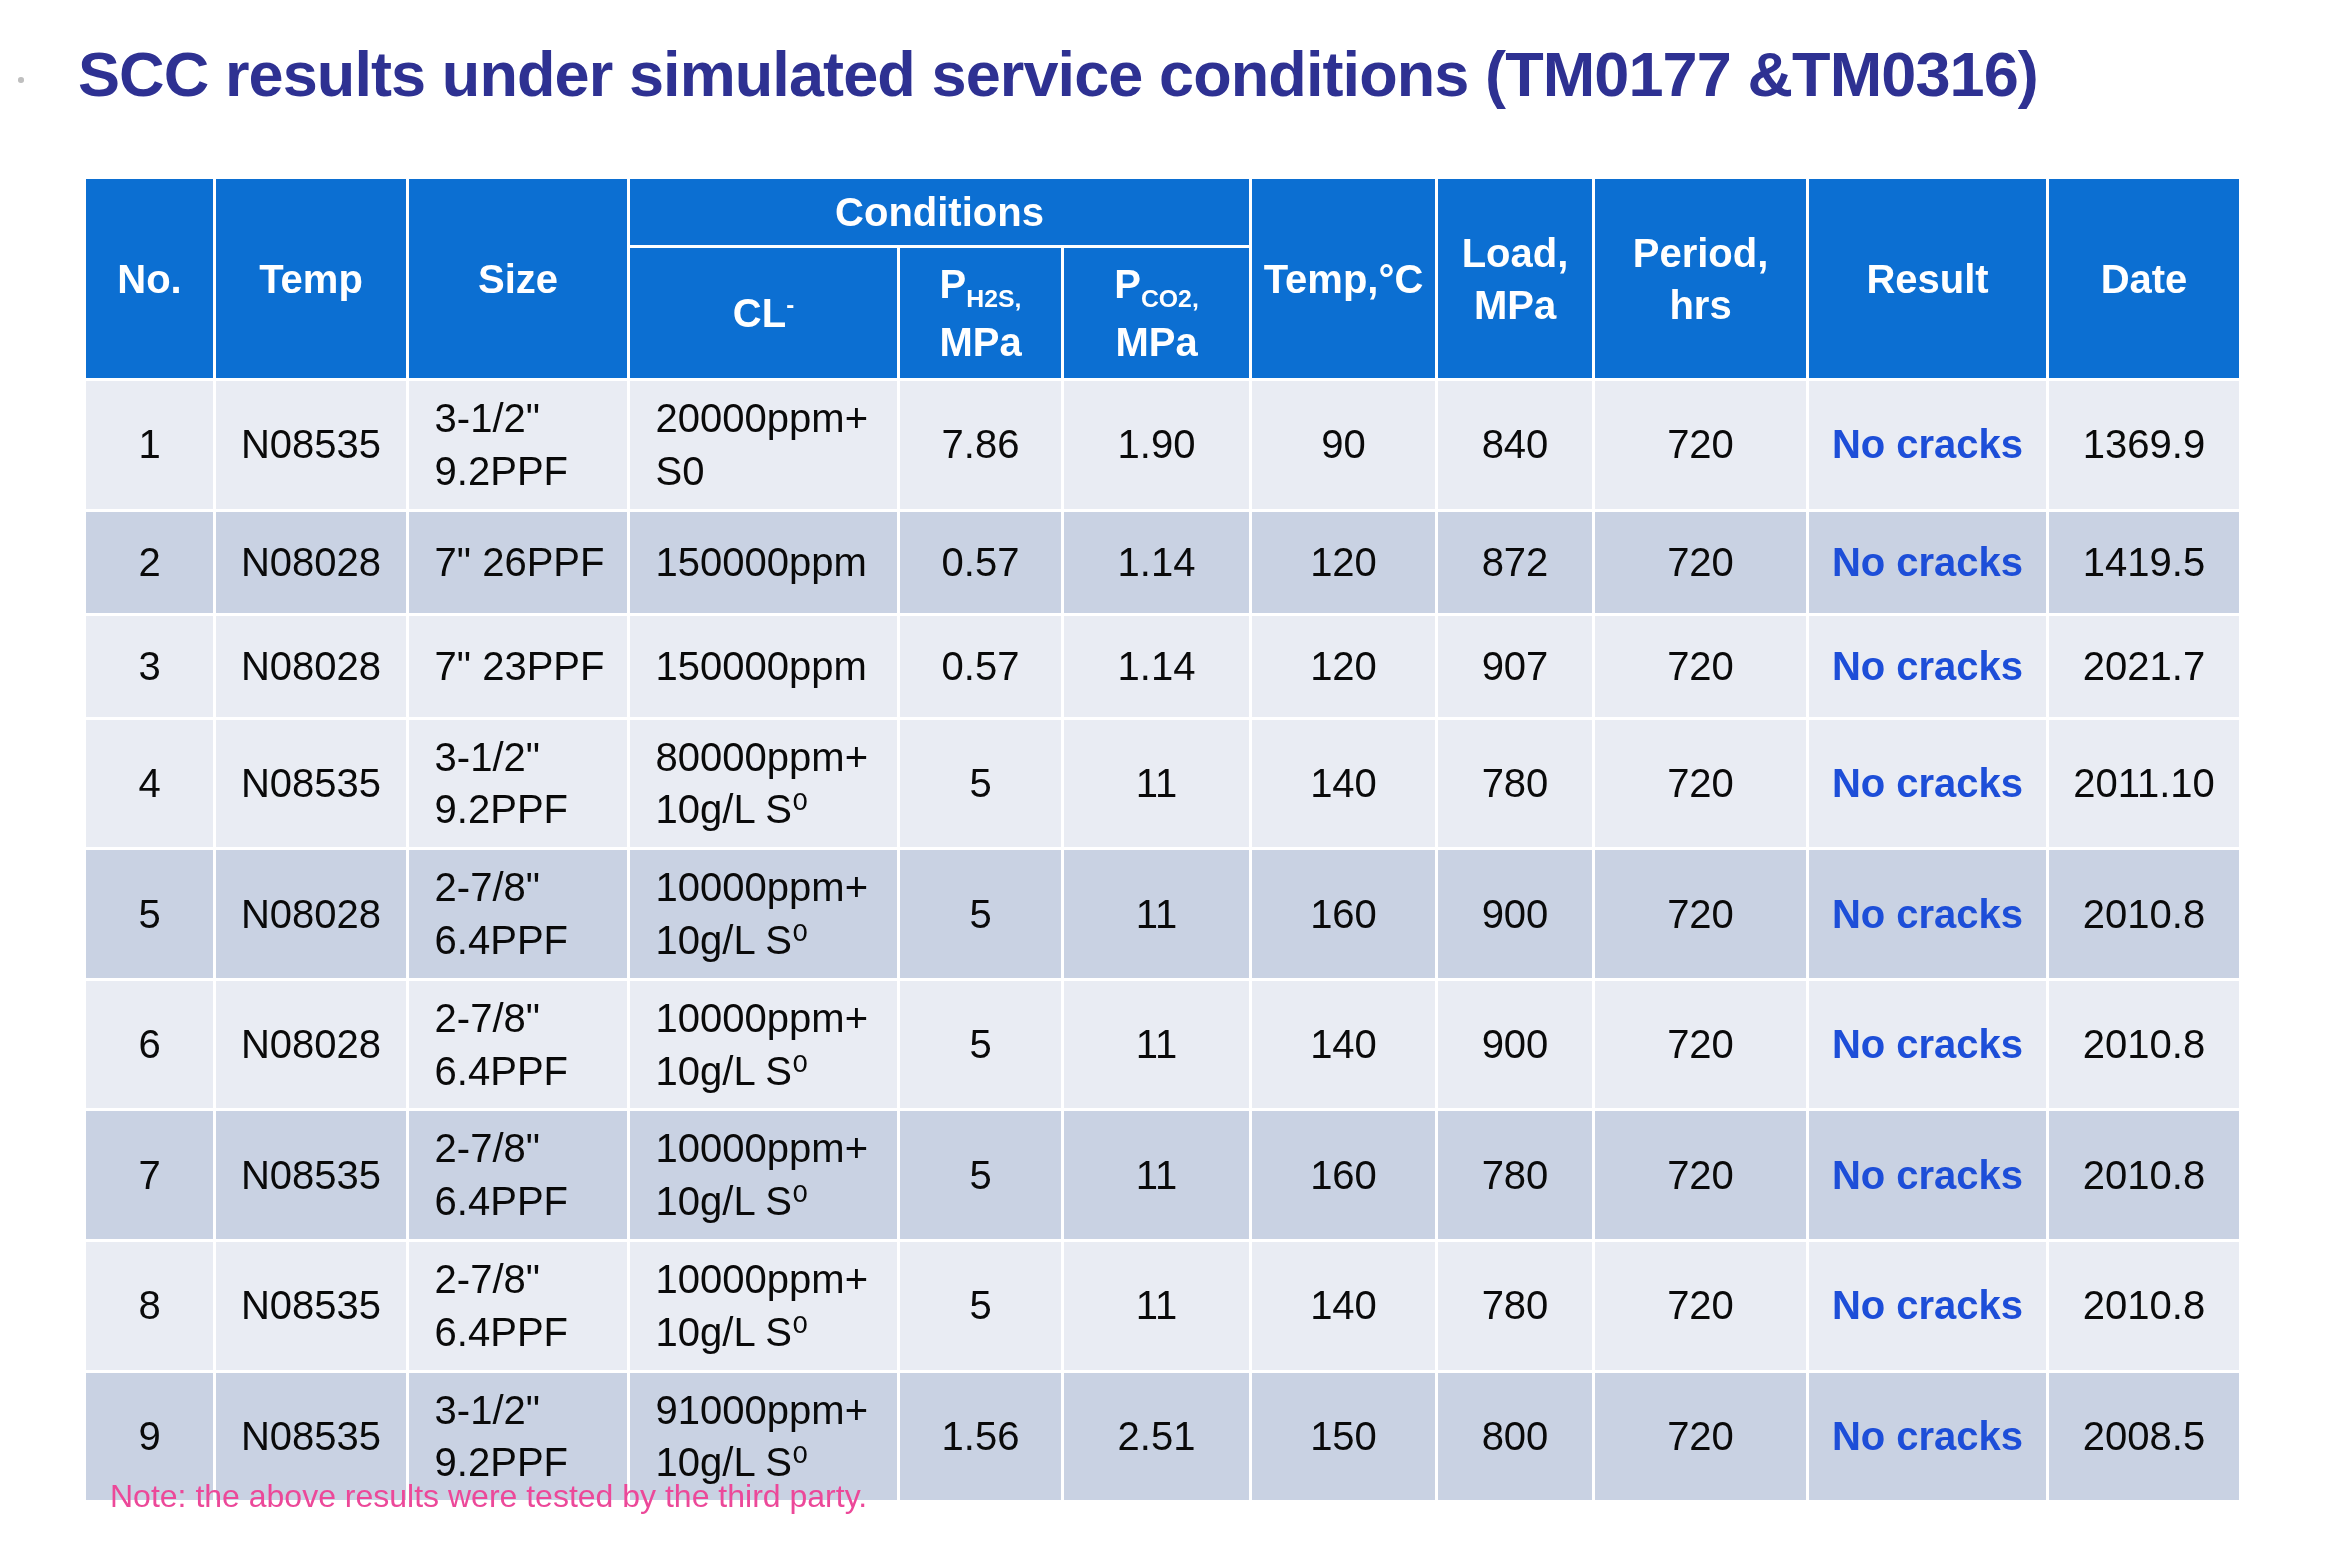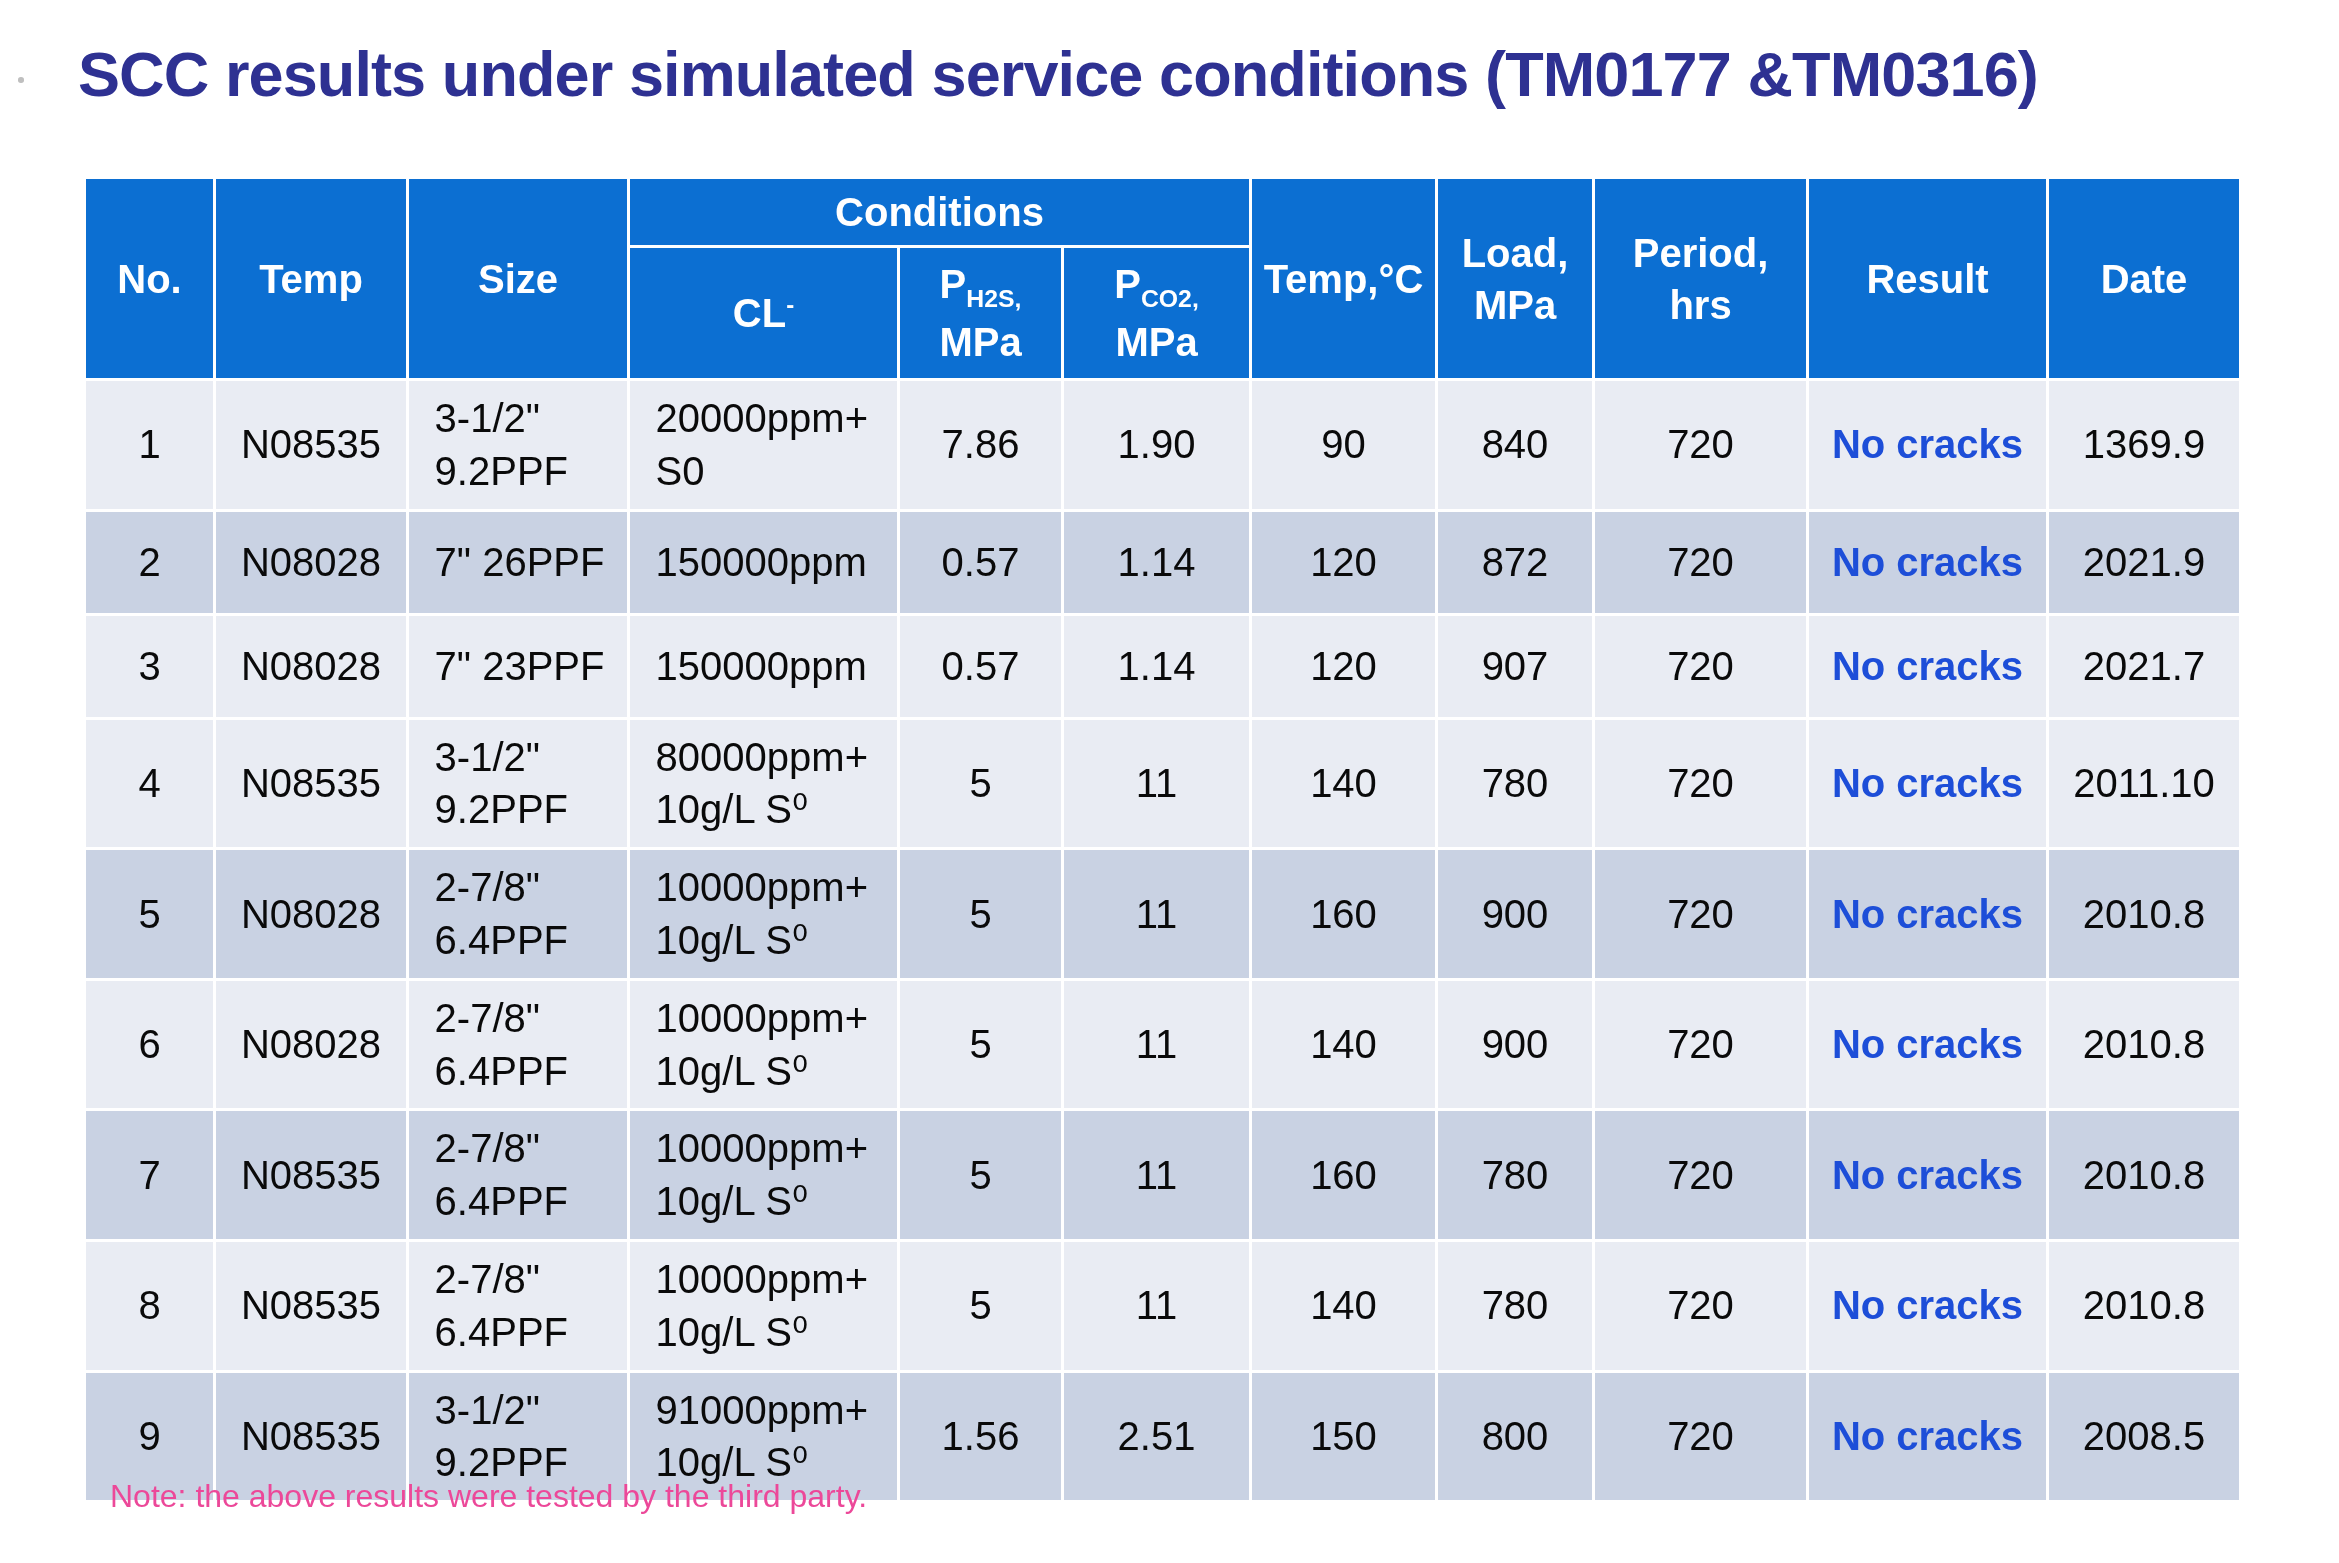--- a/index.html
+++ b/index.html
@@ -133,21 +133,21 @@
         <td class="c-cl">
             <span class="l">150000ppm</span>
             <span class="l"></span>
           </td>
         <td>0.57</td>
         <td>1.14</td>
         <td>120</td>
         <td>872</td>
         <td>720</td>
         <td class="c-result">No cracks</td>
-        <td>2021.9</td>
+        <td>1419.5</td>
       </tr>
       <tr class="light">
         <td>3</td>
         <td>N08028</td>
         <td class="c-size">
             <span class="l">7" 23PPF</span>
             <span class="l"></span>
           </td>
         <td class="c-cl">
             <span class="l">150000ppm</span>

